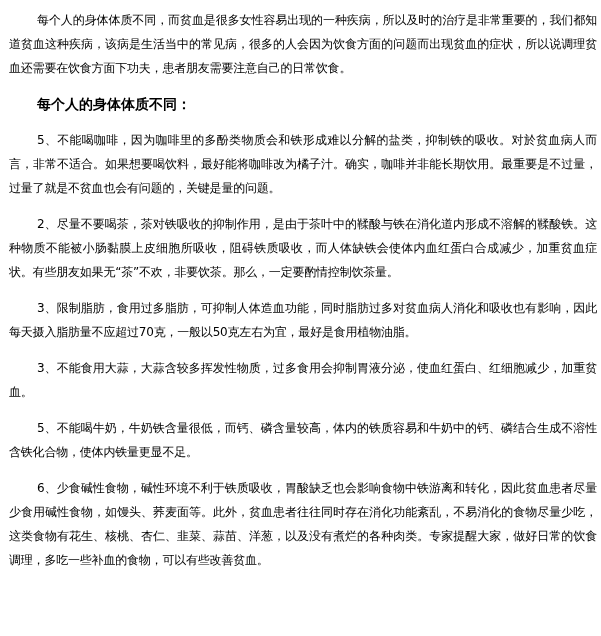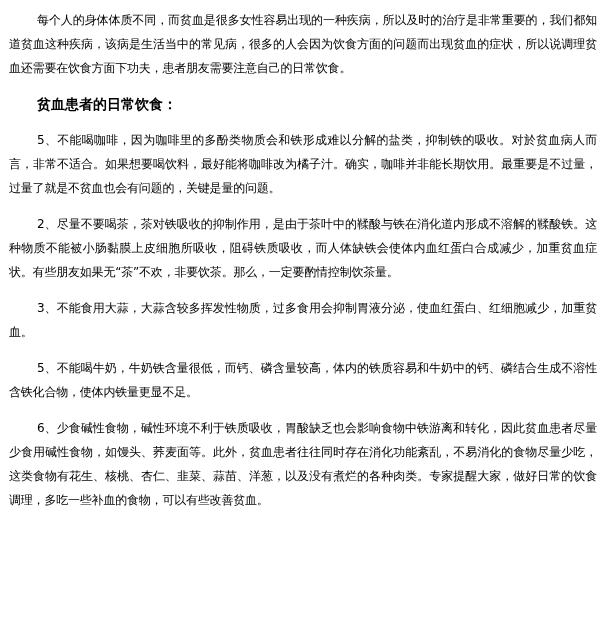--- a/index.html
+++ b/index.html
@@ -33,19 +33,20 @@
     line-height: 24px;
     font-weight: bold;
     text-indent: 28px;
   }
 </style>
 </head>
 <body>
 
 <div class="article">
   <p class="para">每个人的身体体质不同，而贫血是很多女性容易出现的一种疾病，所以及时的治疗是非常重要的，我们都知道贫血这种疾病，该病是生活当中的常见病，很多的人会因为饮食方面的问题而出现贫血的症状，所以说调理贫血还需要在饮食方面下功夫，患者朋友需要注意自己的日常饮食。</p>
-  <p class="heading">贫血患者的日常饮食：</p>
+  <p class="heading">每个人的身体体质不同：</p>
   <p class="para">5、不能喝咖啡，因为咖啡里的多酚类物质会和铁形成难以分解的盐类，抑制铁的吸收。对於贫血病人而言，非常不适合。如果想要喝饮料，最好能将咖啡改为橘子汁。确实，咖啡并非能长期饮用。最重要是不过量，过量了就是不贫血也会有问题的，关键是量的问题。</p>
   <p class="para">2、尽量不要喝茶，茶对铁吸收的抑制作用，是由于茶叶中的鞣酸与铁在消化道内形成不溶解的鞣酸铁。这种物质不能被小肠黏膜上皮细胞所吸收，阻碍铁质吸收，而人体缺铁会使体内血红蛋白合成减少，加重贫血症状。有些朋友如果无“茶”不欢，非要饮茶。那么，一定要酌情控制饮茶量。</p>
+  <p class="para">3、限制脂肪，食用过多脂肪，可抑制人体造血功能，同时脂肪过多对贫血病人消化和吸收也有影响，因此每天摄入脂肪量不应超过70克，一般以50克左右为宜，最好是食用植物油脂。</p>
   <p class="para">3、不能食用大蒜，大蒜含较多挥发性物质，过多食用会抑制胃液分泌，使血红蛋白、红细胞减少，加重贫血。</p>
   <p class="para">5、不能喝牛奶，牛奶铁含量很低，而钙、磷含量较高，体内的铁质容易和牛奶中的钙、磷结合生成不溶性含铁化合物，使体内铁量更显不足。</p>
   <p class="para">6、少食碱性食物，碱性环境不利于铁质吸收，胃酸缺乏也会影响食物中铁游离和转化，因此贫血患者尽量少食用碱性食物，如馒头、荞麦面等。此外，贫血患者往往同时存在消化功能紊乱，不易消化的食物尽量少吃，这类食物有花生、核桃、杏仁、韭菜、蒜苗、洋葱，以及没有煮烂的各种肉类。专家提醒大家，做好日常的饮食调理，多吃一些补血的食物，可以有些改善贫血。</p>
 </div>
 
 </body></html>

